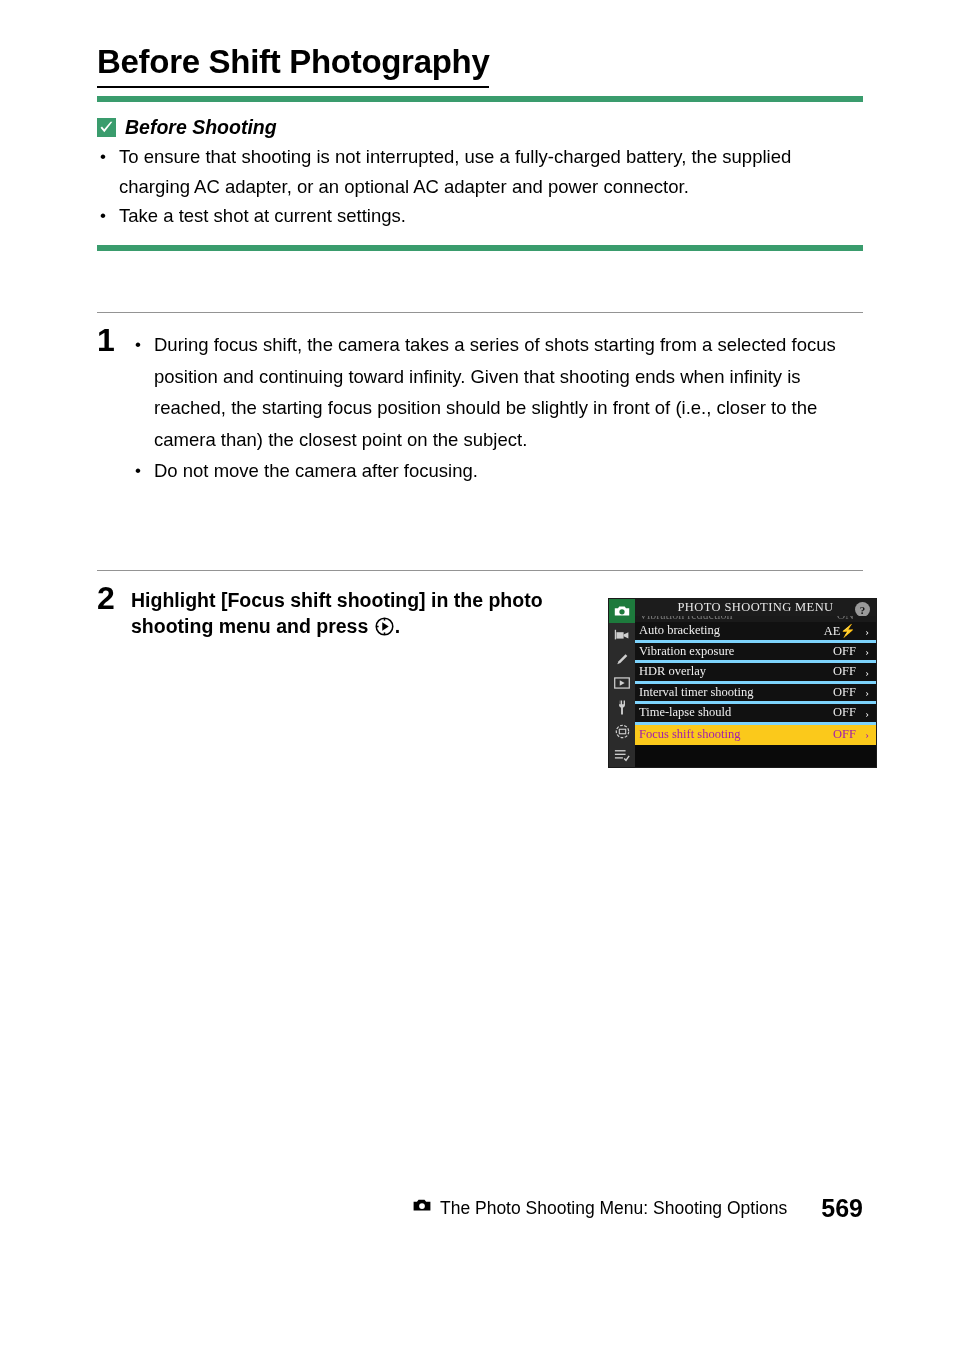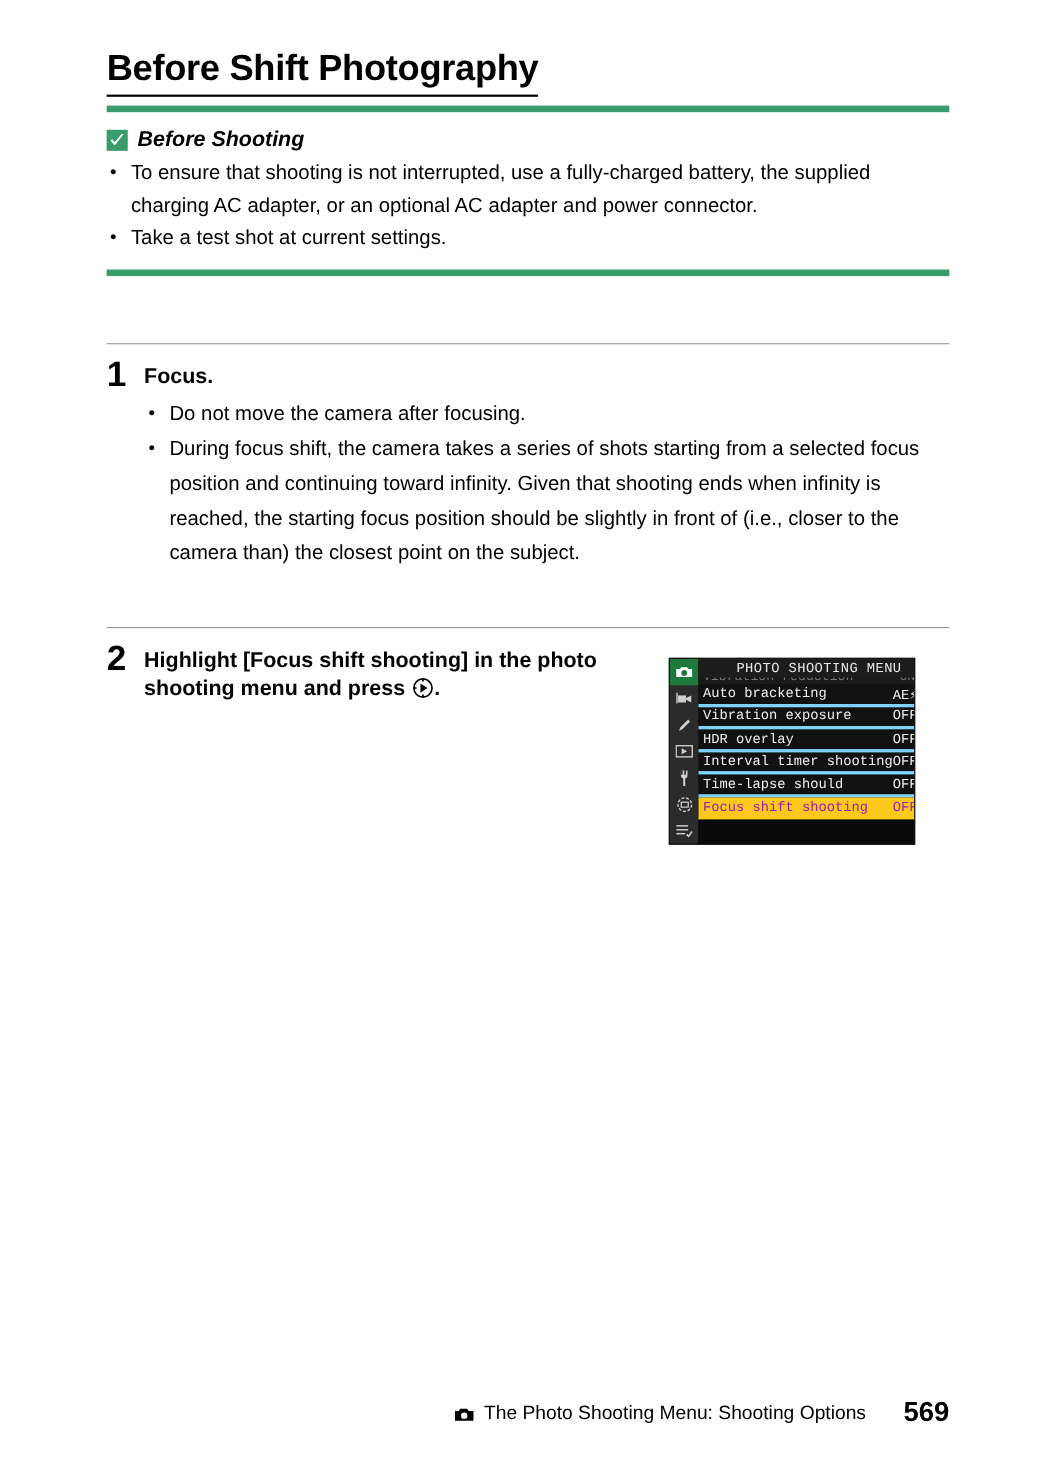--- a/index.html
+++ b/index.html
@@ -158,27 +158,27 @@
     display: inline-block;
     vertical-align: -3px;
     margin: 0 1px;
   }
 
   
   .lcd {
     position: absolute;
     left: 608px;
     top: 598px;
-    width: 224px;
+    width: 269px;
     height: 170px;
     background: #0a0a0a;
     border: 1px solid #1a1a1a;
     box-sizing: border-box;
     display: flex;
-    font-family: Liberation Mono, monospace;
+    font-family: Liberation Serif, serif;
     overflow: hidden;
   }
   .lcd-side {
     width: 26px;
     flex: 0 0 26px;
     background: #2b2b2b;
     display: flex;
     flex-direction: column;
   }
   .lcd-side-item {
@@ -267,24 +267,24 @@
     background: #fbc91b;
     color: #a21caf;
     border-bottom: 1px solid #fbc91b;
   }
   .lcd-filler { background: #0a0a0a; flex: 0 0 auto; height: 22px; }
 
   
   .footer {
     position: absolute;
     left: 97px;
-    top: 1272px;
+    top: 1196px;
     width: 766px;
     display: flex;
-    align-items: flex-end;
+    align-items: flex-start;
     justify-content: flex-end;
     gap: 0;
   }
   .footer-cam {
     margin-right: 8px;
     position: relative;
     top: 2px;
   }
   .footer-text {
     font-size: 17.5px;
@@ -325,24 +325,23 @@
     </ul>
 
     <div class="notice-rule bottom" style="margin-top:14px;"></div>
   </div>
 
   <div class="step" style="top:312px;">
     <div class="step-rule"></div>
     <div class="step-body">
       <div class="step-num">1</div>
       <div class="step-content">
-        <div class="step-heading">Focus.</div>
         <ul class="step-list">
+          <li>During focus shift, the camera takes a series of shots starting from a selected focus position and continuing toward infinity. Given that shooting ends when infinity is reached, the starting focus position should be slightly in front of (i.e., closer to the camera than) the closest point on the subject.</li>
           <li>Do not move the camera after focusing.</li>
-          <li>During focus shift, the camera takes a series of shots starting from a selected focus position and continuing toward infinity. Given that shooting ends when infinity is reached, the starting focus position should be slightly in front of (i.e., closer to the camera than) the closest point on the subject.</li>
         </ul>
       </div>
     </div>
   </div>
 
   <div class="step" style="top:570px;">
     <div class="step-rule"></div>
     <div class="step-body">
       <div class="step-num">2</div>
       <div class="step-content step2-cols">

